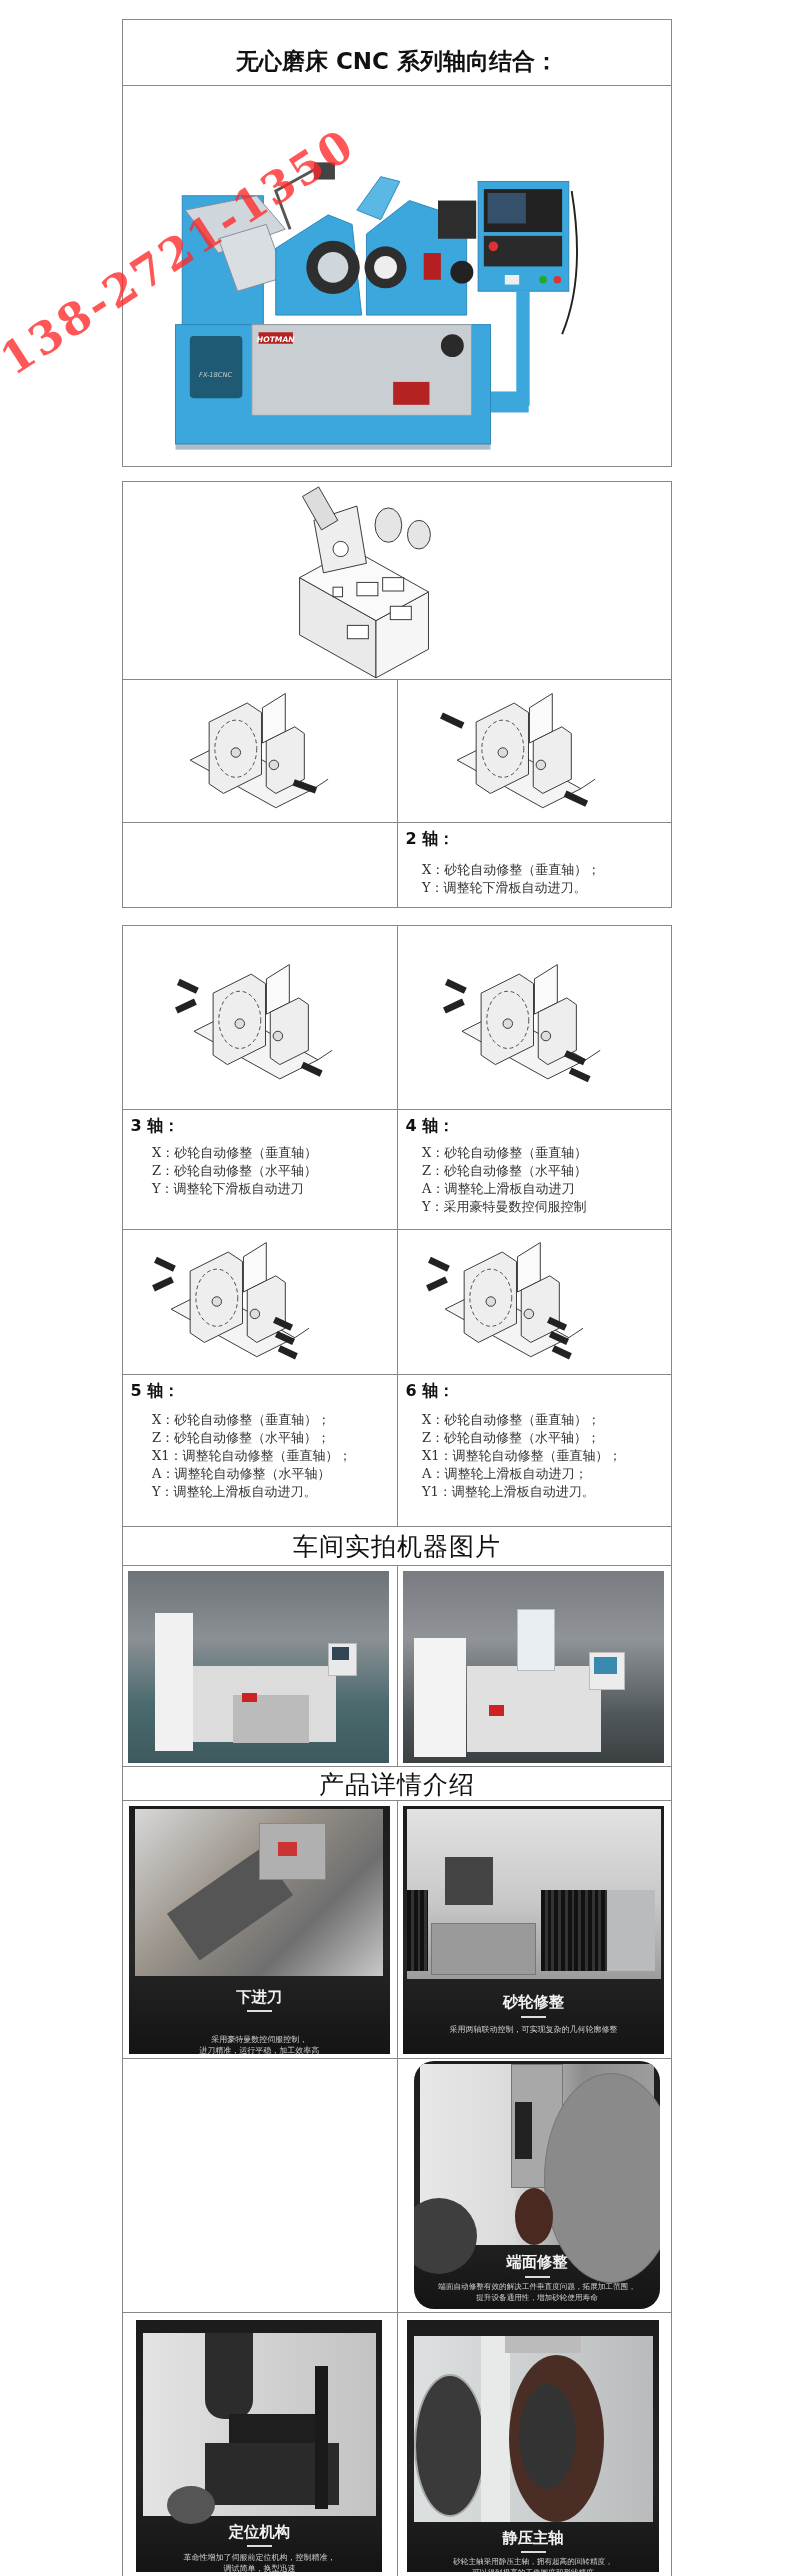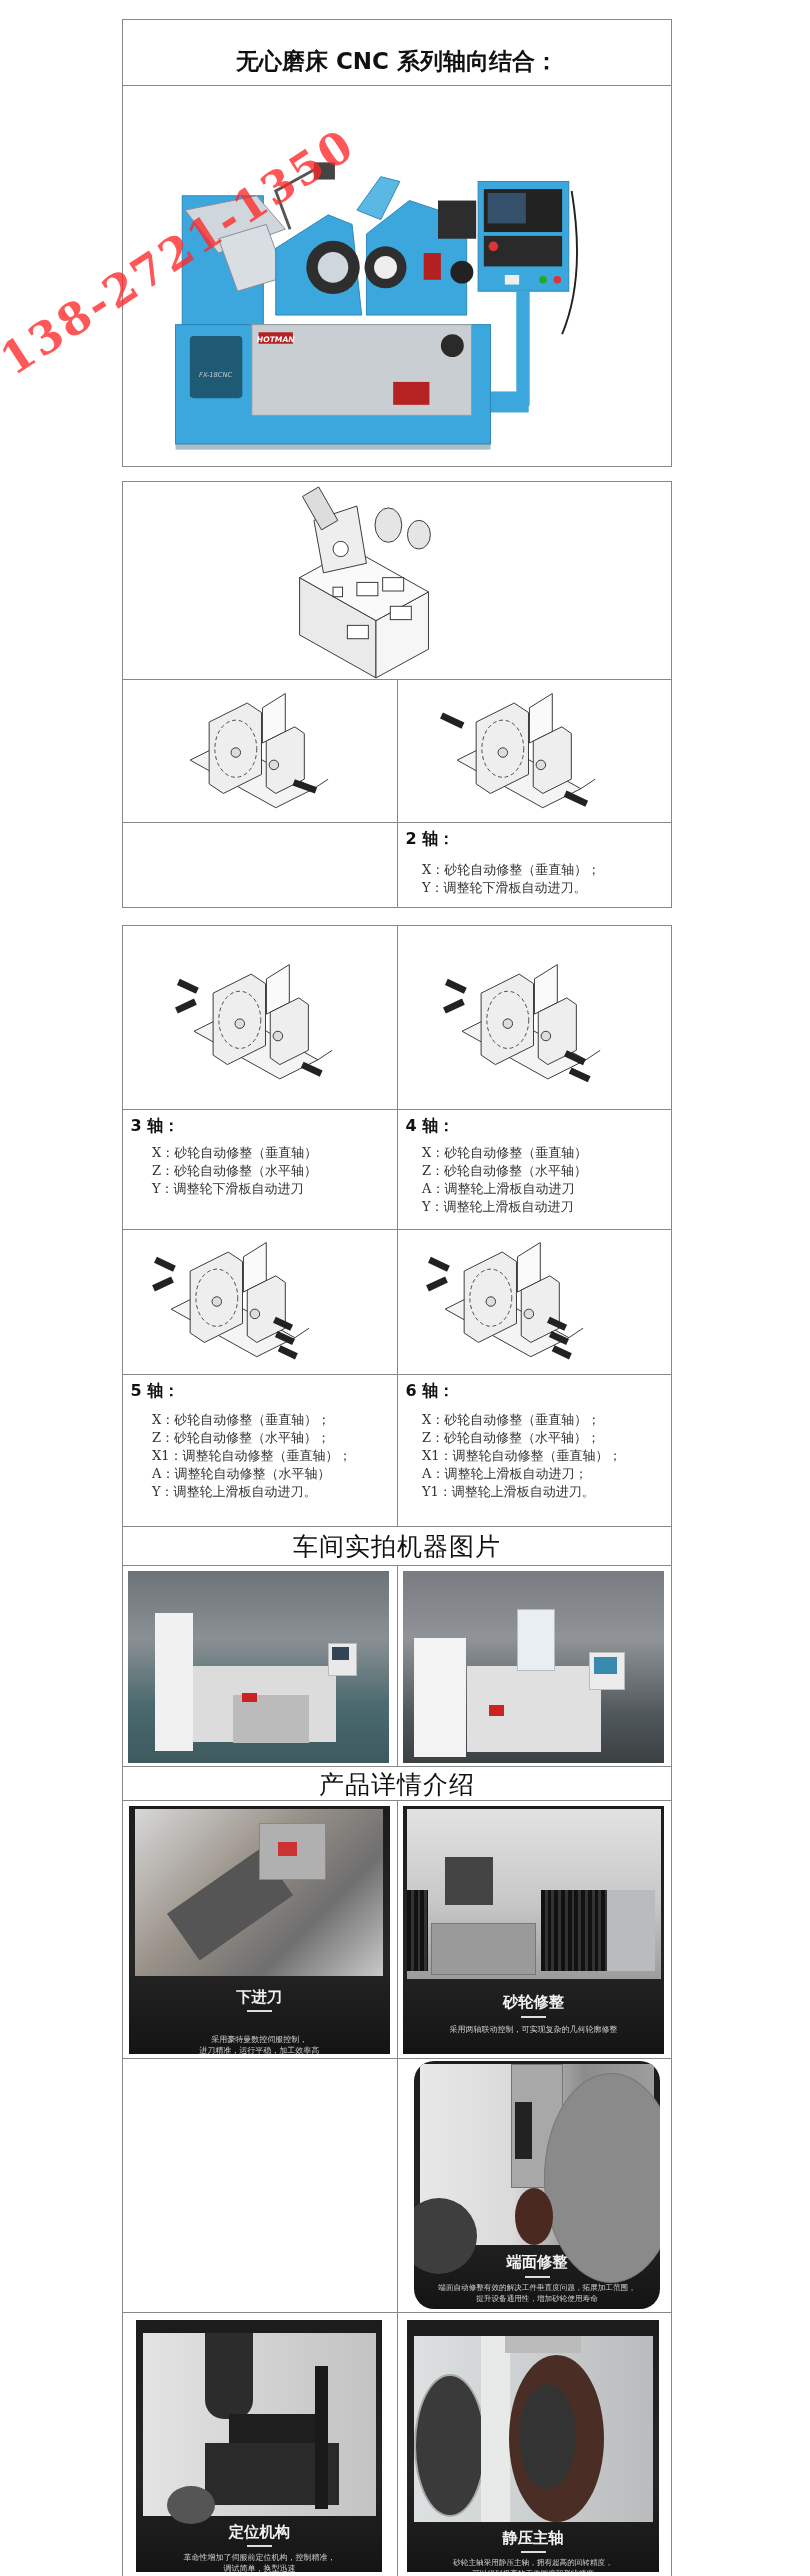--- a/index.html
+++ b/index.html
@@ -7,21 +7,21 @@
   body{position:relative;font-family:"DejaVu Sans","Liberation Sans",sans-serif;color:#111;}
   .page{position:absolute;left:122px;top:19px;width:550px;}
   .box{position:absolute;left:0;width:550px;border:1.4px solid #888;background:#fff;}
   .title{display:flex;align-items:center;justify-content:center;font-weight:bold;}
   .hline{position:absolute;left:0;width:100%;border-top:1.4px solid #888;}
   .vline{position:absolute;top:0;height:100%;border-left:1.4px solid #888;}
   .axis-title{position:absolute;left:7.6px;top:5.7px;font-size:16px;font-weight:bold;font-family:"DejaVu Sans",sans-serif;}
   .axis-lines{position:absolute;left:29px;font-size:13px;line-height:18px;color:#333;font-family:"DejaVu Serif",serif;white-space:nowrap;}
   .section-title{font-size:25px;font-weight:normal;font-family:"DejaVu Sans",sans-serif;letter-spacing:1px;}
   .photo{position:absolute;overflow:hidden;}
-  .card{position:absolute;background:linear-gradient(180deg,#1c1c1c 0%,#262626 60%,#141414 100%);overflow:hidden;}
+  .card{position:absolute;background:linear-gradient(180deg,#1c1c1c 0%,#262626 60%,#141414 100%);overflow:hidden;font-family:Liberation Mono, monospace;}
   .card .img{position:absolute;}
   .card .ctitle{position:absolute;left:0;width:100%;text-align:center;color:#f2f2f2;font-size:15.3px;font-weight:bold;}
   .card .bar{position:absolute;left:50%;width:25px;margin-left:-12.4px;height:1.9px;background:#ddd;}
   .card .cdesc{position:absolute;left:0;width:100%;text-align:center;color:#cfcfcf;font-size:8px;line-height:11.4px;}
   .watermark{position:absolute;left:19px;top:334px;font-family:"DejaVu Serif",serif;font-weight:bold;font-size:44px;color:rgba(255,40,40,0.78);transform:rotate(-33deg);transform-origin:left bottom;letter-spacing:2.9px;white-space:nowrap;}
 </style>
 </head>
 <body>
 
 <svg width="0" height="0" style="position:absolute">
@@ -160,21 +160,21 @@
         <div>Z：砂轮自动修整（水平轴）</div>
         <div>Y：调整轮下滑板自动进刀</div>
       </div>
     </div>
     <div style="position:absolute;left:275px;top:184px;width:273px;height:119px;">
       <div class="axis-title">4 轴：</div>
       <div class="axis-lines" style="top:34px;left:24px;">
         <div>X：砂轮自动修整（垂直轴）</div>
         <div>Z：砂轮自动修整（水平轴）</div>
         <div>A：调整轮上滑板自动进刀</div>
-        <div>Y：调整轮上滑板自动进刀</div>
+        <div>Y：采用豪特曼数控伺服控制</div>
       </div>
     </div>
 
     <svg style="position:absolute;left:29px;top:307px;" width="181" height="138" viewBox="0 0 190 145">
       <use href="#schem"></use>
       <rect x="5" y="25" width="22" height="7" fill="#222" transform="rotate(25 5 25)"></rect>
       <rect x="0" y="55" width="22" height="7" fill="#222" transform="rotate(-25 0 55)"></rect>
       <rect x="130" y="88" width="20" height="7" fill="#222" transform="rotate(25 130 88)"></rect>
       <rect x="132" y="103" width="20" height="7" fill="#222" transform="rotate(25 132 103)"></rect>
       <rect x="135" y="118" width="20" height="7" fill="#222" transform="rotate(25 135 118)"></rect>

